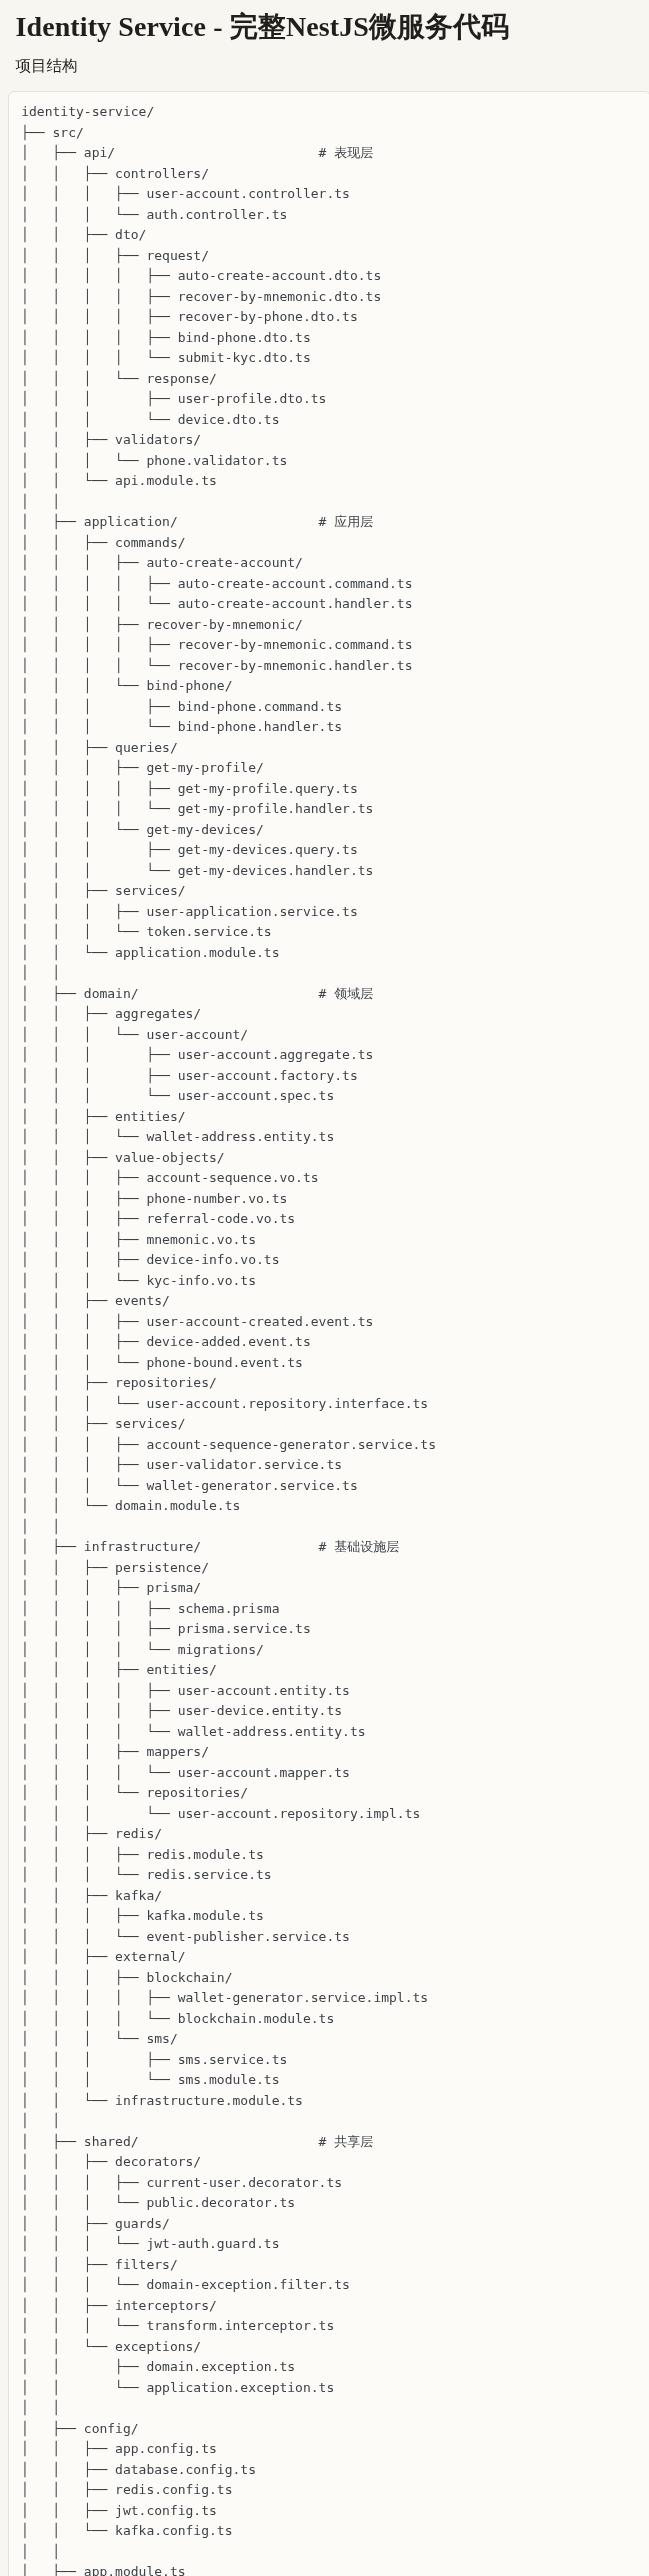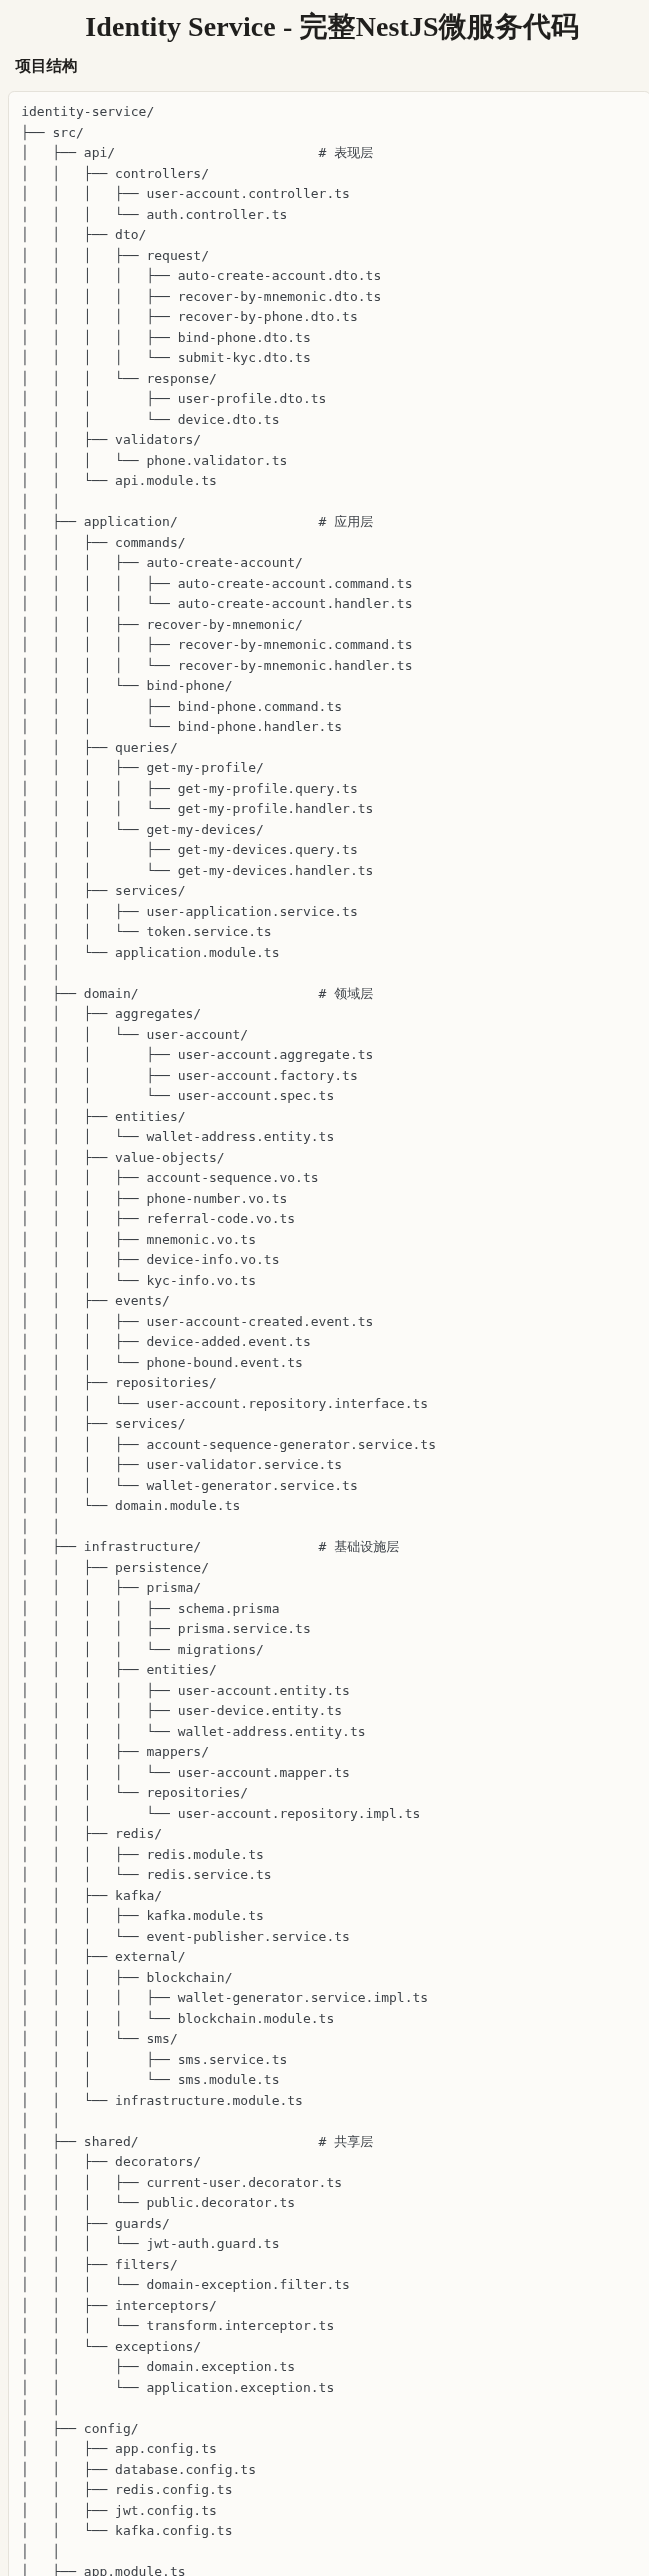--- a/index.html
+++ b/index.html
@@ -15,26 +15,25 @@
   }
   .page-title {
     margin: 0;
     padding: 10.3px 0 0 15.5px;
     font-family: "Liberation Serif", "DejaVu Serif", serif;
     font-weight: 700;
     font-size: 28px;
     line-height: 33px;
     letter-spacing: 0.1px;
     color: #201f1d;
-    text-align: center;
   }
   .section-heading {
     margin: 13.4px 0 0 15.5px;
     font-family: "Liberation Sans", "DejaVu Sans", sans-serif;
-    font-weight: 700;
+    font-weight: 400;
     font-size: 15.5px;
     line-height: 18.5px;
     color: #201f1d;
   }
   .code-card {
     margin: 16px -2.1px 0 8.2px;
     background: #fcfbf8;
     border: 0.5px solid #e5e2da;
     border-radius: 6.2px;
     overflow: hidden;

